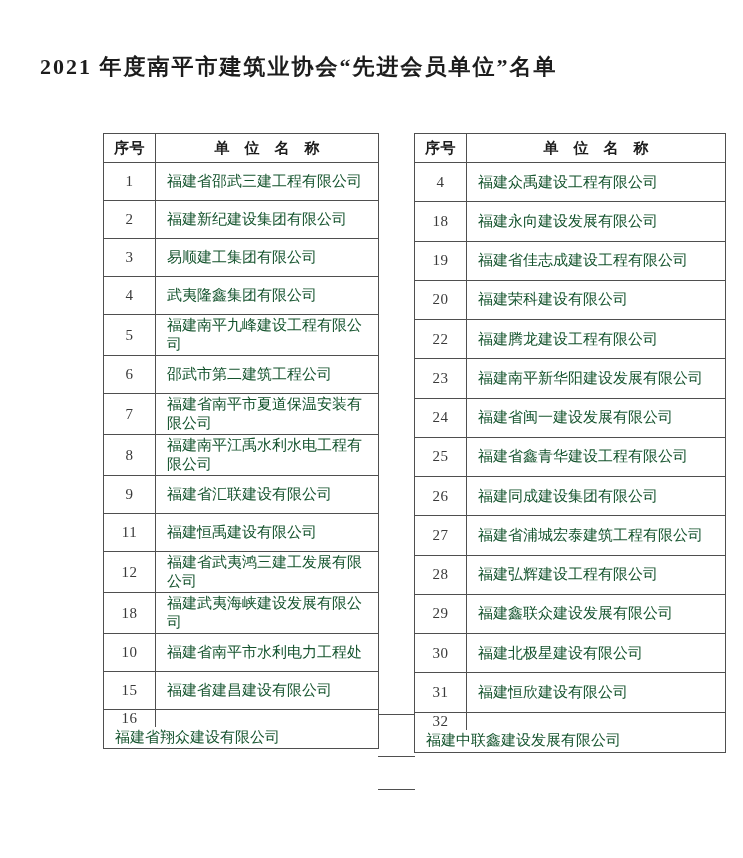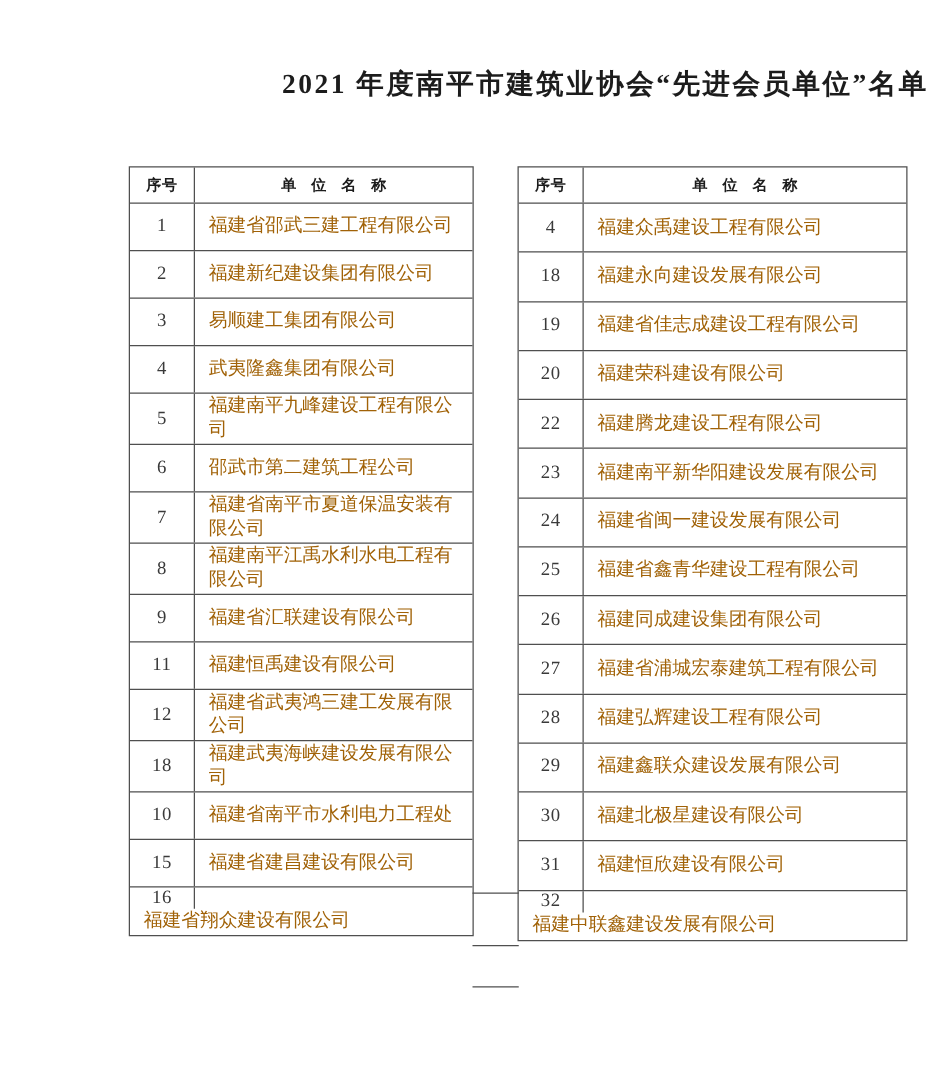--- a/index.html
+++ b/index.html
@@ -3,39 +3,39 @@
 <meta charset="utf-8">
 <style>
   html,body { margin:0; padding:0; background:#ffffff; }
   .page {
     position:relative; width:743px; height:858px; background:#ffffff;
     font-family:"Liberation Serif","DejaVu Serif",serif; color:#262626;
     overflow:hidden;
   }
   .title {
     position:absolute; top:52px; left:40px; right:0; margin:0;
-    text-align:right; font-size:22px; font-weight:bold; letter-spacing:2px;
+    text-align:left; font-size:22px; font-weight:bold; letter-spacing:2px;
     color:#1c1c1c; white-space:nowrap;
   }
   .tbl { position:absolute; top:133px; border:1px solid #4f4f4f; box-sizing:border-box; background:#fff; }
   .tbl-left  { left:103px; width:276px; }
   .tbl-right { left:414px; width:312px; }
   .row { display:flex; box-sizing:border-box; border-bottom:1px solid #4f4f4f; height:38px; }
   .row:last-child { border-bottom:none;flex-direction:column; }
   .row.head { height:29px; }
   .row.tall { height:41px; }
   .tbl-right .row { height:39.25px; }
   .tbl-right .row.head { height:29px; }
   .cell { box-sizing:border-box; display:flex; align-items:center; }
   .no {
     width:52px; justify-content:center; border-right:1px solid #4f4f4f;
     font-size:15px; color:#3a3a3a; letter-spacing:0.5px;
   }
-  .nm { flex:1; padding:1px 11px; font-size:15px; line-height:19px; color:#a16207; }
-  .head .cell { font-weight:bold; font-size:12px; color:#1c1c1c; }
+  .nm { flex:1; padding:1px 11px; font-size:15px; line-height:19px; color:#14532d; }
+  .head .cell { font-weight:bold; font-size:15px; color:#1c1c1c; }
   .head .nm { justify-content:center; padding:1px 4px; }
   .gap-line { position:absolute; left:378px; width:37px; height:1px; background:#4f4f4f; }
   .gl1 { top:714px; } .gl2 { top:756px; } .gl3 { top:789px; }
 </style>
 </head>
 <body>
 
 <div class="page">
 
   <h1 class="title">2021 年度南平市建筑业协会“先进会员单位”名单</h1>

